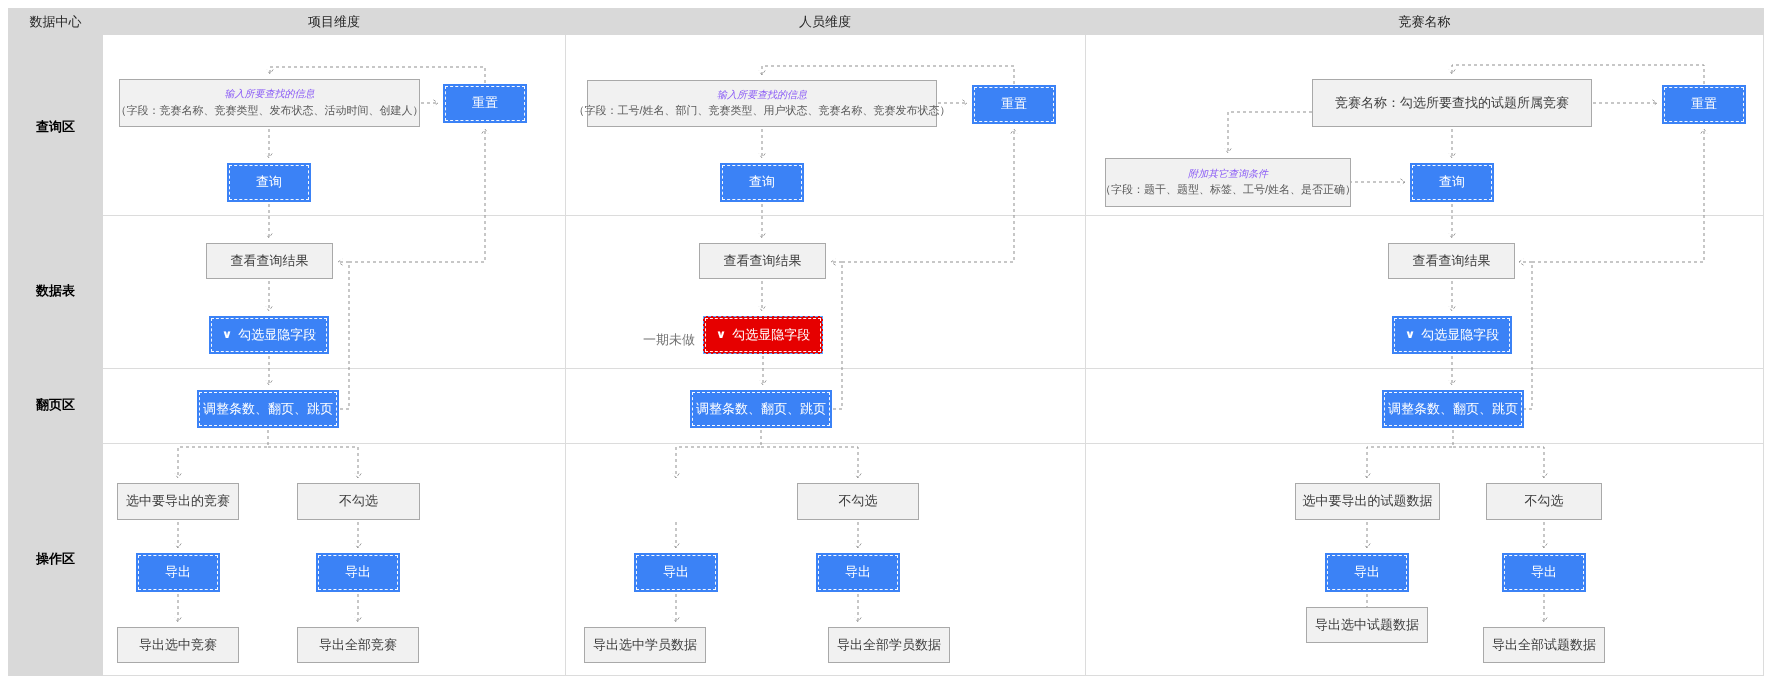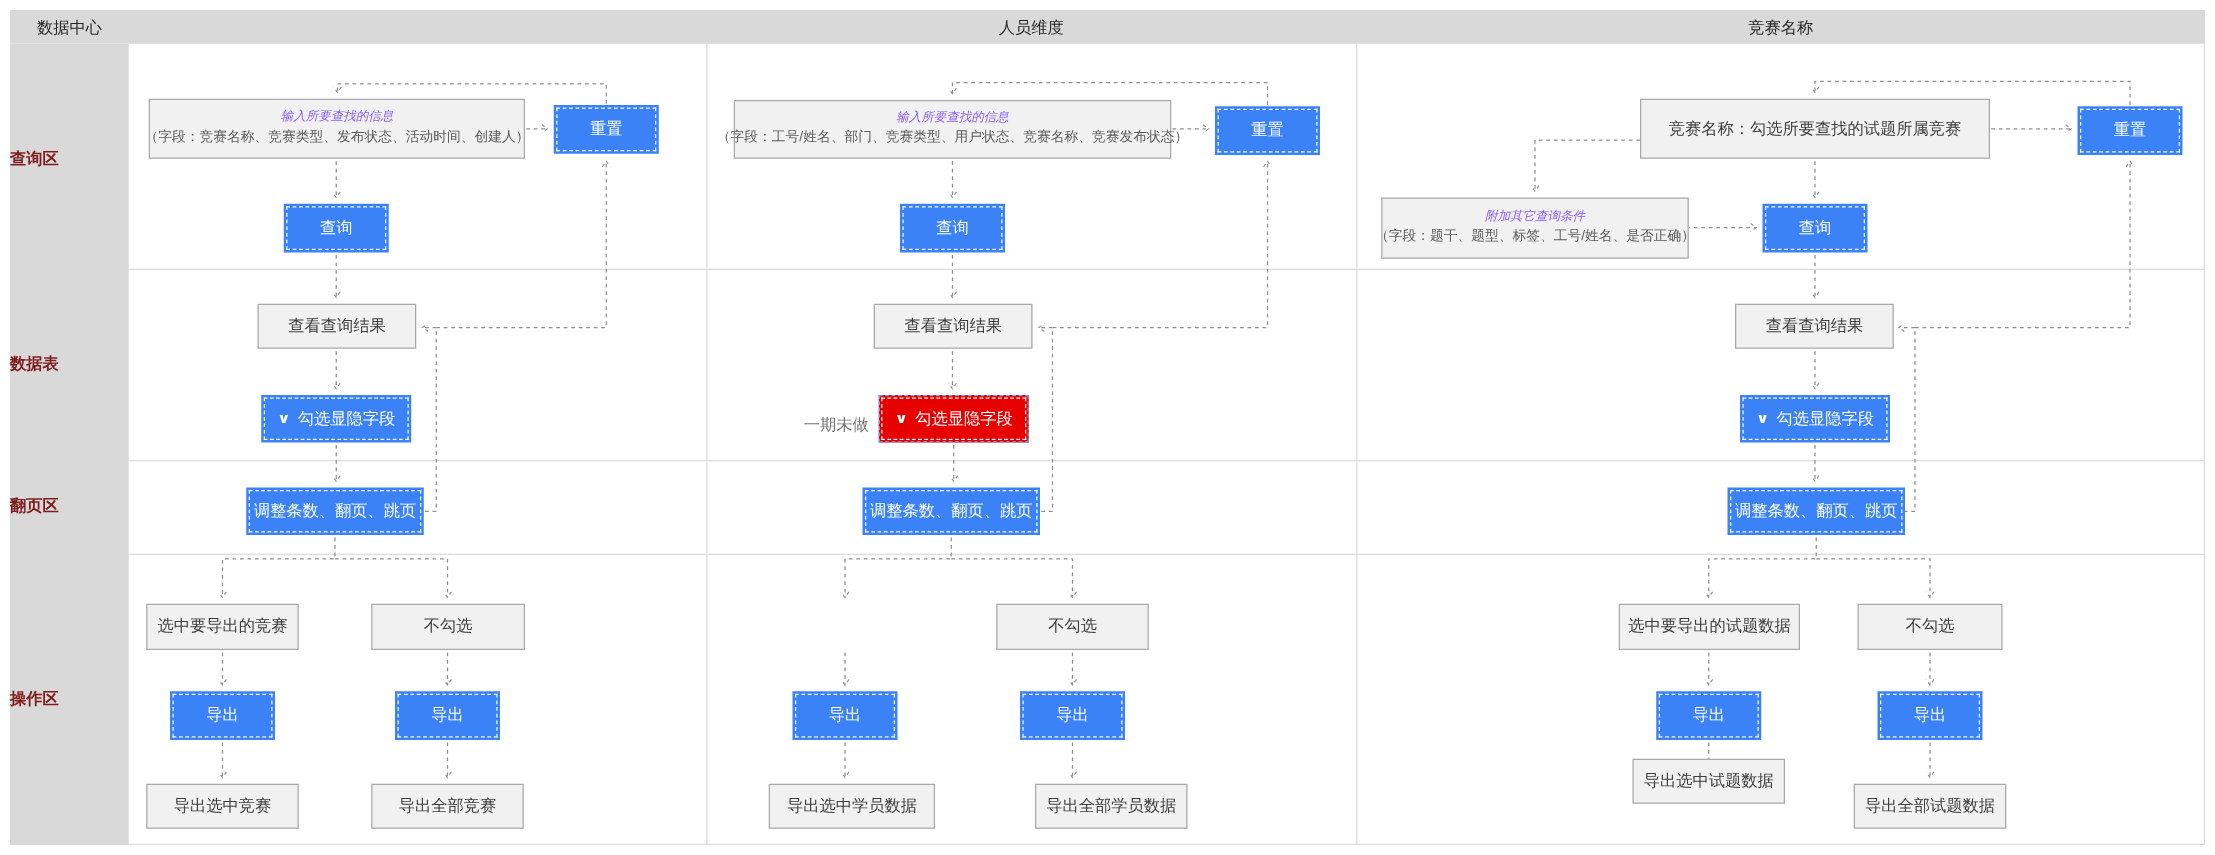--- a/index.html
+++ b/index.html
@@ -1,21 +1,21 @@
 <!DOCTYPE html>
 <html><head>
 <meta charset="utf-8">
 <style>
   html,body{margin:0;padding:0;background:#fff;}
   body{font-family:"Liberation Sans","DejaVu Sans",sans-serif;}
   .canvas{position:relative;width:1772px;height:684px;background:#fff;overflow:hidden;}
   .hdr{position:absolute;left:8px;top:8px;width:1756px;height:27px;background:#d9d9d9;}
   .side{position:absolute;left:8px;top:35px;width:95px;height:641px;background:#d9d9d9;}
   .hdr-label{position:absolute;top:8px;height:27px;line-height:27px;font-size:13px;font-weight:normal;color:#262626;text-align:center;}
-  .side-label{position:absolute;left:8px;width:95px;height:20px;line-height:20px;text-align:left;font-size:13px;font-weight:bold;color:#7f1d1d;}
+  .side-label{position:absolute;left:8px;width:95px;height:20px;line-height:20px;text-align:center;font-size:13px;font-weight:bold;color:#000000;}
   .hline{position:absolute;height:1px;background:#dcdcdc;left:103px;width:1661px;}
   .vline{position:absolute;width:1px;background:#dcdcdc;top:35px;height:641px;}
   .node{position:absolute;box-sizing:border-box;display:flex;align-items:center;justify-content:center;font-size:13px;line-height:1.25;text-align:center;}
   .gray{background:#f1f1f1;border:1px solid #a9a9a9;color:#3d3d3d;flex-direction:column;}
   .node-title{font-size:10px;color:#8b5cf6;font-style:italic;}
   .node-sub{font-size:11px;color:#595959;white-space:nowrap;margin-top:3px;}
   .blue{background:#3b82f6;color:#fff;outline:1px dashed rgba(255,255,255,.95);outline-offset:-3px;cursor:pointer;}
   .red{background:#e60000;color:#fff;border:1px dashed #5aa7ff;outline:1px dashed rgba(255,255,255,.95);outline-offset:-3px;cursor:pointer;}
   .chev{font-size:13px;font-weight:bold;margin-right:6px;transform:scaleY(.85);display:inline-block;}
   .note{position:absolute;color:#737373;font-size:13px;line-height:20px;text-align:right;}
@@ -32,20 +32,21 @@
 
   <div class="hline" style="top:215px"></div>
   <div class="hline" style="top:368px"></div>
   <div class="hline" style="top:443px"></div>
   <div class="hline" style="top:675px"></div>
   <div class="vline" style="left:565px"></div>
   <div class="vline" style="left:1085px"></div>
   <div class="vline" style="left:1763px"></div>
 
   <div class="hdr-label" style="left:8px;width:95px">数据中心</div>
+  <div class="hdr-label" style="left:103px;width:462px">项目维度</div>
   <div class="hdr-label" style="left:565px;width:520px">人员维度</div>
   <div class="hdr-label" style="left:1085px;width:679px">竞赛名称</div>
 
   <div class="side-label" style="top:117px">查询区</div>
   <div class="side-label" style="top:281px">数据表</div>
   <div class="side-label" style="top:395px">翻页区</div>
   <div class="side-label" style="top:549px">操作区</div>
 
   <svg class="wires" width="1772" height="684" viewBox="0 0 1772 684">
     <defs>
@@ -130,21 +131,21 @@
   <div class="node gray" style="left:699px;top:243px;width:127px;height:36px">查看查询结果</div>
   <div class="note" style="left:625px;top:330px;width:70px">一期未做</div>
   <div class="node red" style="left:703px;top:316px;width:120px;height:38px">
     <span class="chev">∨</span>
     <span>勾选显隐字段</span>
   </div>
   <div class="node blue" style="left:690px;top:390px;width:142px;height:38px">调整条数、翻页、跳页</div>
   <div class="node gray" style="left:797px;top:483px;width:122px;height:37px">不勾选</div>
   <div class="node blue" style="left:634px;top:553px;width:84px;height:39px">导出</div>
   <div class="node blue" style="left:816px;top:553px;width:84px;height:39px">导出</div>
-  <div class="node gray" style="left:615px;top:627px;width:133px;height:36px">导出选中学员数据</div>
+  <div class="node gray" style="left:584px;top:627px;width:122px;height:36px">导出选中学员数据</div>
   <div class="node gray" style="left:828px;top:627px;width:122px;height:36px">导出全部学员数据</div>
 
   <div class="node gray" style="left:1312px;top:79px;width:280px;height:48px">竞赛名称：勾选所要查找的试题所属竞赛</div>
   <div class="node blue" style="left:1662px;top:85px;width:84px;height:39px">重置</div>
   <div class="node gray" style="left:1105px;top:158px;width:246px;height:49px">
     <div class="node-title">附加其它查询条件</div>
     <div class="node-sub">（字段：题干、题型、标签、工号/姓名、是否正确）</div>
   </div>
   <div class="node blue" style="left:1410px;top:163px;width:84px;height:39px">查询</div>
   <div class="node gray" style="left:1388px;top:243px;width:127px;height:36px">查看查询结果</div>

